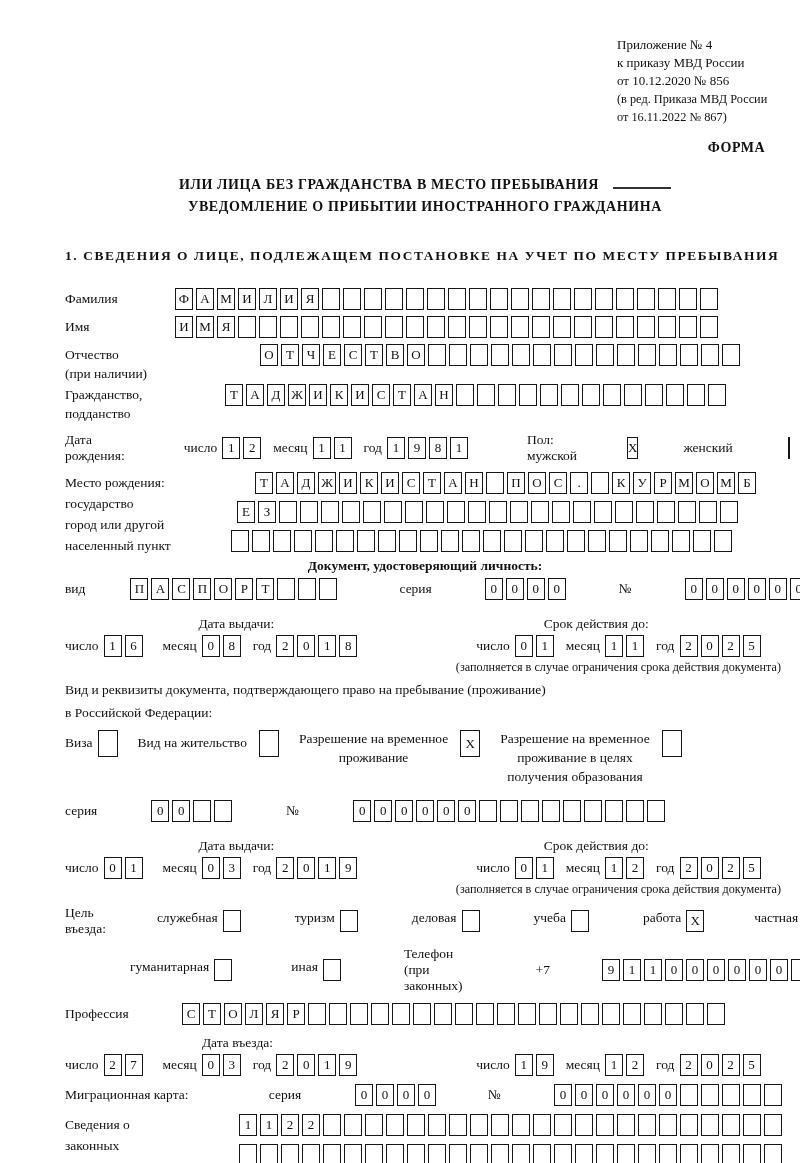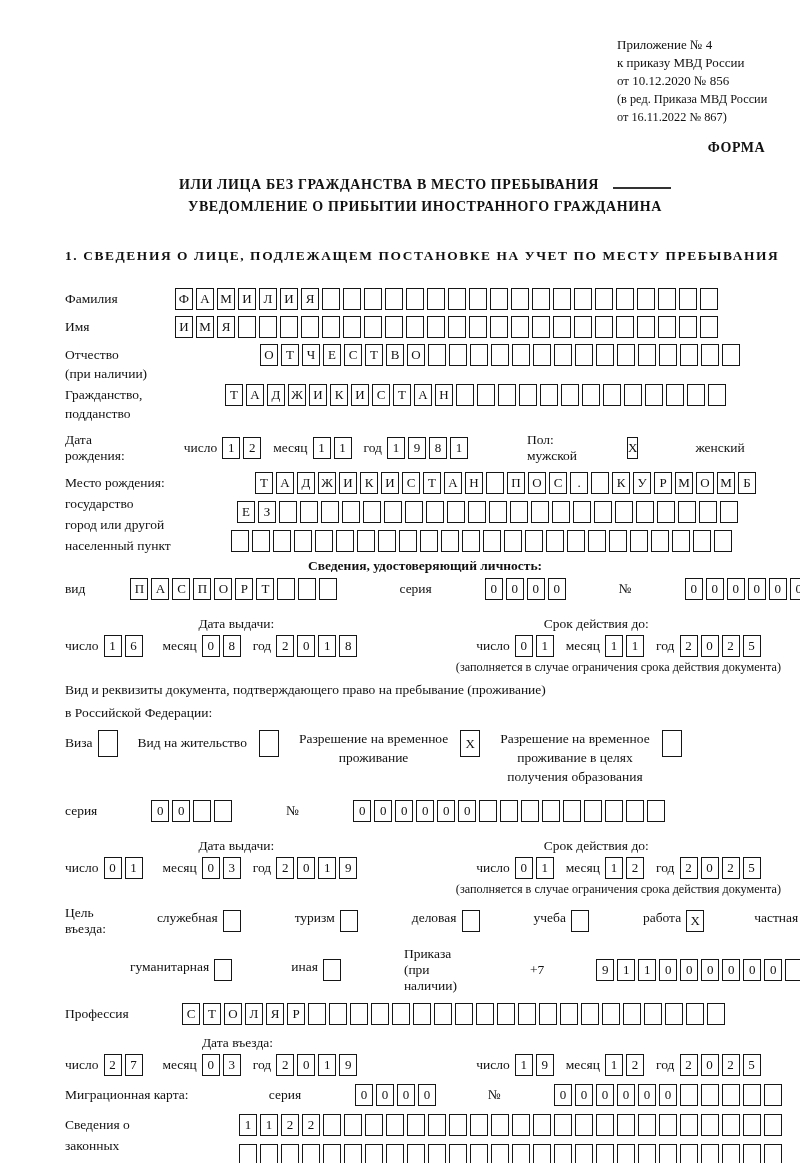--- a/index.html
+++ b/index.html
@@ -100,39 +100,39 @@
     <span class="dg">
       <span class="dl">число</span>
       <span class="boxes"><span class="bx">1</span><span class="bx">2</span></span>
       <span class="dl">месяц</span>
       <span class="boxes"><span class="bx">1</span><span class="bx">1</span></span>
       <span class="dl">год</span>
       <span class="boxes"><span class="bx">1</span><span class="bx">9</span><span class="bx">8</span><span class="bx">1</span></span>
     </span>
     <span class="lbl" style="padding-top:0; margin-left:2px;">Пол: мужской</span>
     <span class="cb" style="margin-left:5px;">X</span>
-    <span class="lbl" style="padding-top:0; margin-left:12px;">женский</span>
+    <span class="lbl" style="padding-top:0; ">женский</span>
     <span class="cb" style="margin-left:10px;"></span>
   </div>
 
   <div class="row" style="margin-top:8px;">
     <div style="width:145px; line-height:21px;">
       <div class="lbl" style="padding-top:0;">Место рождения:</div>
       <div class="lbl" style="padding-top:0;">государство</div>
       <div class="lbl" style="padding-top:0;">город или другой</div>
       <div class="lbl" style="padding-top:0;">населенный пункт</div>
     </div>
     <div>
       <div class="boxes"><span class="bx">Т</span><span class="bx">А</span><span class="bx">Д</span><span class="bx">Ж</span><span class="bx">И</span><span class="bx">К</span><span class="bx">И</span><span class="bx">С</span><span class="bx">Т</span><span class="bx">А</span><span class="bx">Н</span><span class="bx"></span><span class="bx">П</span><span class="bx">О</span><span class="bx">С</span><span class="bx">.</span><span class="bx"></span><span class="bx">К</span><span class="bx">У</span><span class="bx">Р</span><span class="bx">М</span><span class="bx">О</span><span class="bx">М</span><span class="bx">Б</span></div>
       <div class="boxes" style="margin-top:7px; margin-left:-18px;"><span class="bx">Е</span><span class="bx">З</span><span class="bx"></span><span class="bx"></span><span class="bx"></span><span class="bx"></span><span class="bx"></span><span class="bx"></span><span class="bx"></span><span class="bx"></span><span class="bx"></span><span class="bx"></span><span class="bx"></span><span class="bx"></span><span class="bx"></span><span class="bx"></span><span class="bx"></span><span class="bx"></span><span class="bx"></span><span class="bx"></span><span class="bx"></span><span class="bx"></span><span class="bx"></span><span class="bx"></span></div>
       <div class="boxes" style="margin-top:7px; margin-left:-24px;"><span class="bx"></span><span class="bx"></span><span class="bx"></span><span class="bx"></span><span class="bx"></span><span class="bx"></span><span class="bx"></span><span class="bx"></span><span class="bx"></span><span class="bx"></span><span class="bx"></span><span class="bx"></span><span class="bx"></span><span class="bx"></span><span class="bx"></span><span class="bx"></span><span class="bx"></span><span class="bx"></span><span class="bx"></span><span class="bx"></span><span class="bx"></span><span class="bx"></span><span class="bx"></span><span class="bx"></span></div>
     </div>
   </div>
 
-  <div class="center-b" style="margin-top:2px;">Сведения, удостоверяющий личность:</div>
+  <div class="center-b" style="margin-top:2px;">Документ, удостоверяющий личность:</div>
   <div class="row" style="margin-top:4px; align-items:center;">
     <span class="lbl" style="width:45px; padding-top:0;">вид</span>
     <span class="boxes"><span class="bx">П</span><span class="bx">А</span><span class="bx">С</span><span class="bx">П</span><span class="bx">О</span><span class="bx">Р</span><span class="bx">Т</span><span class="bx"></span><span class="bx"></span><span class="bx"></span></span>
     <span class="lbl" style="padding-top:0; margin-left:14px; margin-right:8px;">серия</span>
     <span class="boxes"><span class="bx">0</span><span class="bx">0</span><span class="bx">0</span><span class="bx">0</span></span>
     <span class="lbl" style="padding-top:0; margin-left:5px; margin-right:8px;">№</span>
     <span class="boxes"><span class="bx">0</span><span class="bx">0</span><span class="bx">0</span><span class="bx">0</span><span class="bx">0</span><span class="bx">0</span><span class="bx"></span><span class="bx"></span><span class="bx"></span><span class="bx"></span><span class="bx"></span></span>
   </div>
   <div class="dhead">
     <div class="c1">Дата выдачи:</div>
@@ -241,21 +241,21 @@
   </div>
   <div class="row" style="margin-top:9px; align-items:center; margin-left:65px;">
     <span class="pair" style="margin-right:14px;">
         <span>гуманитарная</span>
         <span class="cb"></span>
       </span>
     <span class="pair" style="margin-right:18px;">
         <span>иная</span>
         <span class="cb"></span>
       </span>
-    <span>Приказа (при наличии)</span>
+    <span>Телефон (при законных)</span>
     <span style="margin-left:28px; margin-right:7px;">+7</span>
     <span class="boxes"><span class="bx">9</span><span class="bx">1</span><span class="bx">1</span><span class="bx">0</span><span class="bx">0</span><span class="bx">0</span><span class="bx">0</span><span class="bx">0</span><span class="bx">0</span><span class="bx"></span></span>
   </div>
 
   <div class="row" style="margin-top:9px;">
     <div class="lbl" style="width:72px;">Профессия</div>
     <div class="boxes"><span class="bx">С</span><span class="bx">Т</span><span class="bx">О</span><span class="bx">Л</span><span class="bx">Я</span><span class="bx">Р</span><span class="bx"></span><span class="bx"></span><span class="bx"></span><span class="bx"></span><span class="bx"></span><span class="bx"></span><span class="bx"></span><span class="bx"></span><span class="bx"></span><span class="bx"></span><span class="bx"></span><span class="bx"></span><span class="bx"></span><span class="bx"></span><span class="bx"></span><span class="bx"></span><span class="bx"></span><span class="bx"></span><span class="bx"></span><span class="bx"></span></div>
   </div>
 
   <div class="dhead" style="margin-top:10px;">

